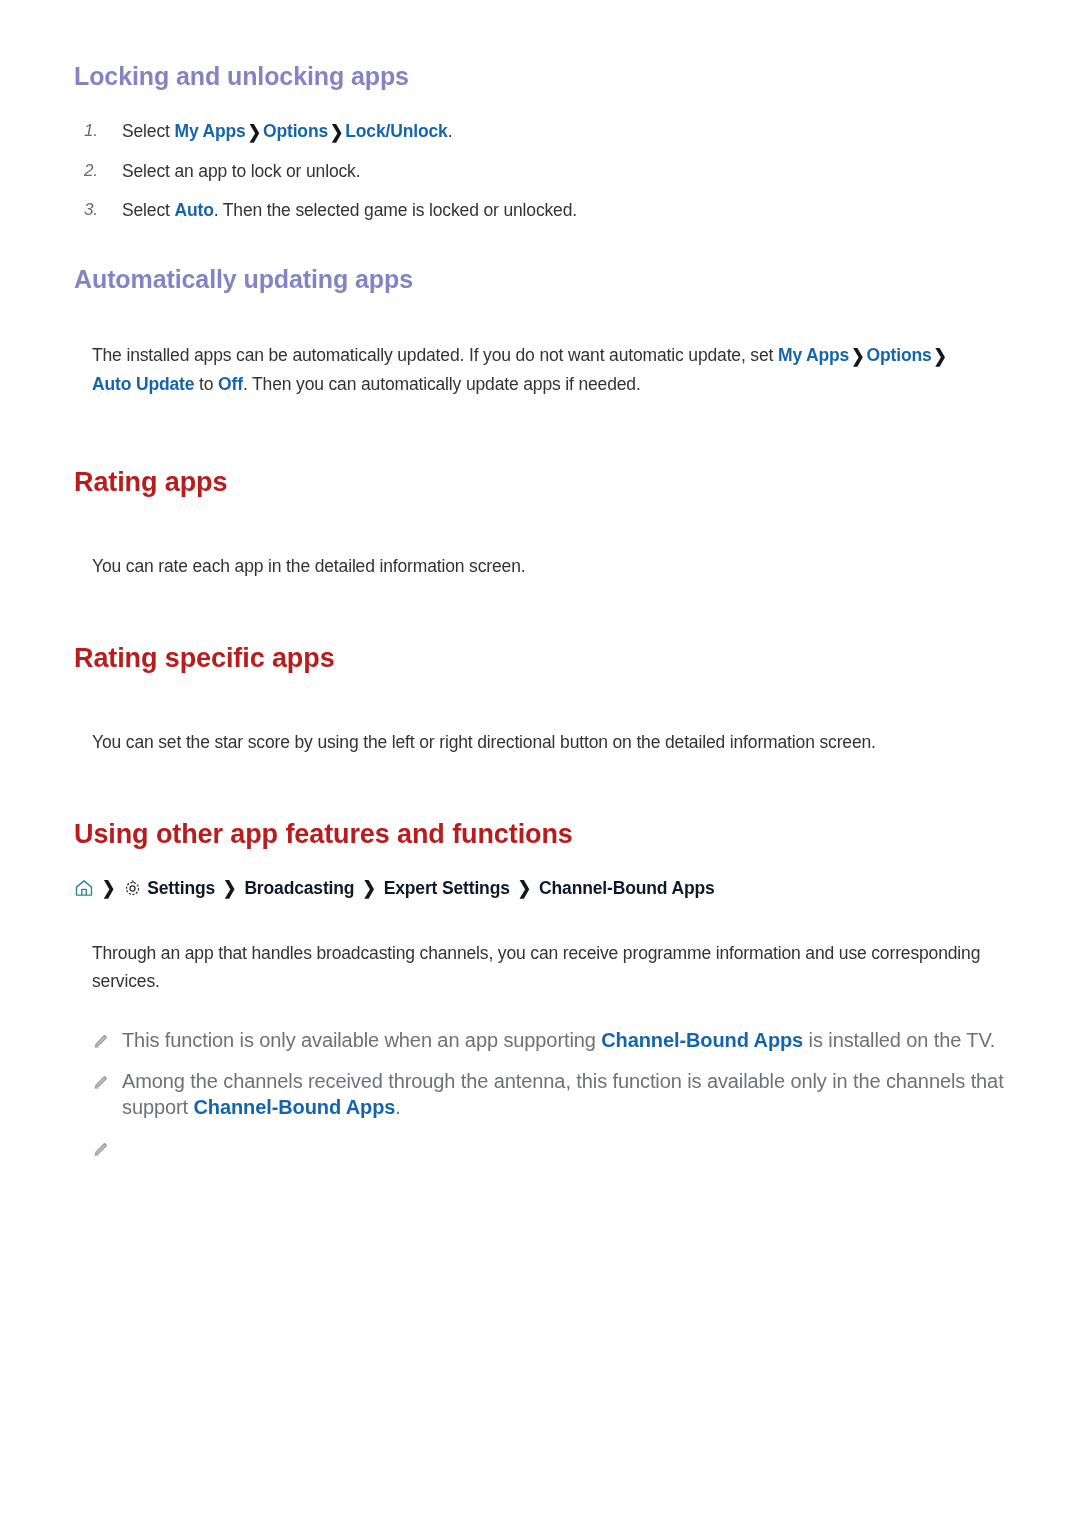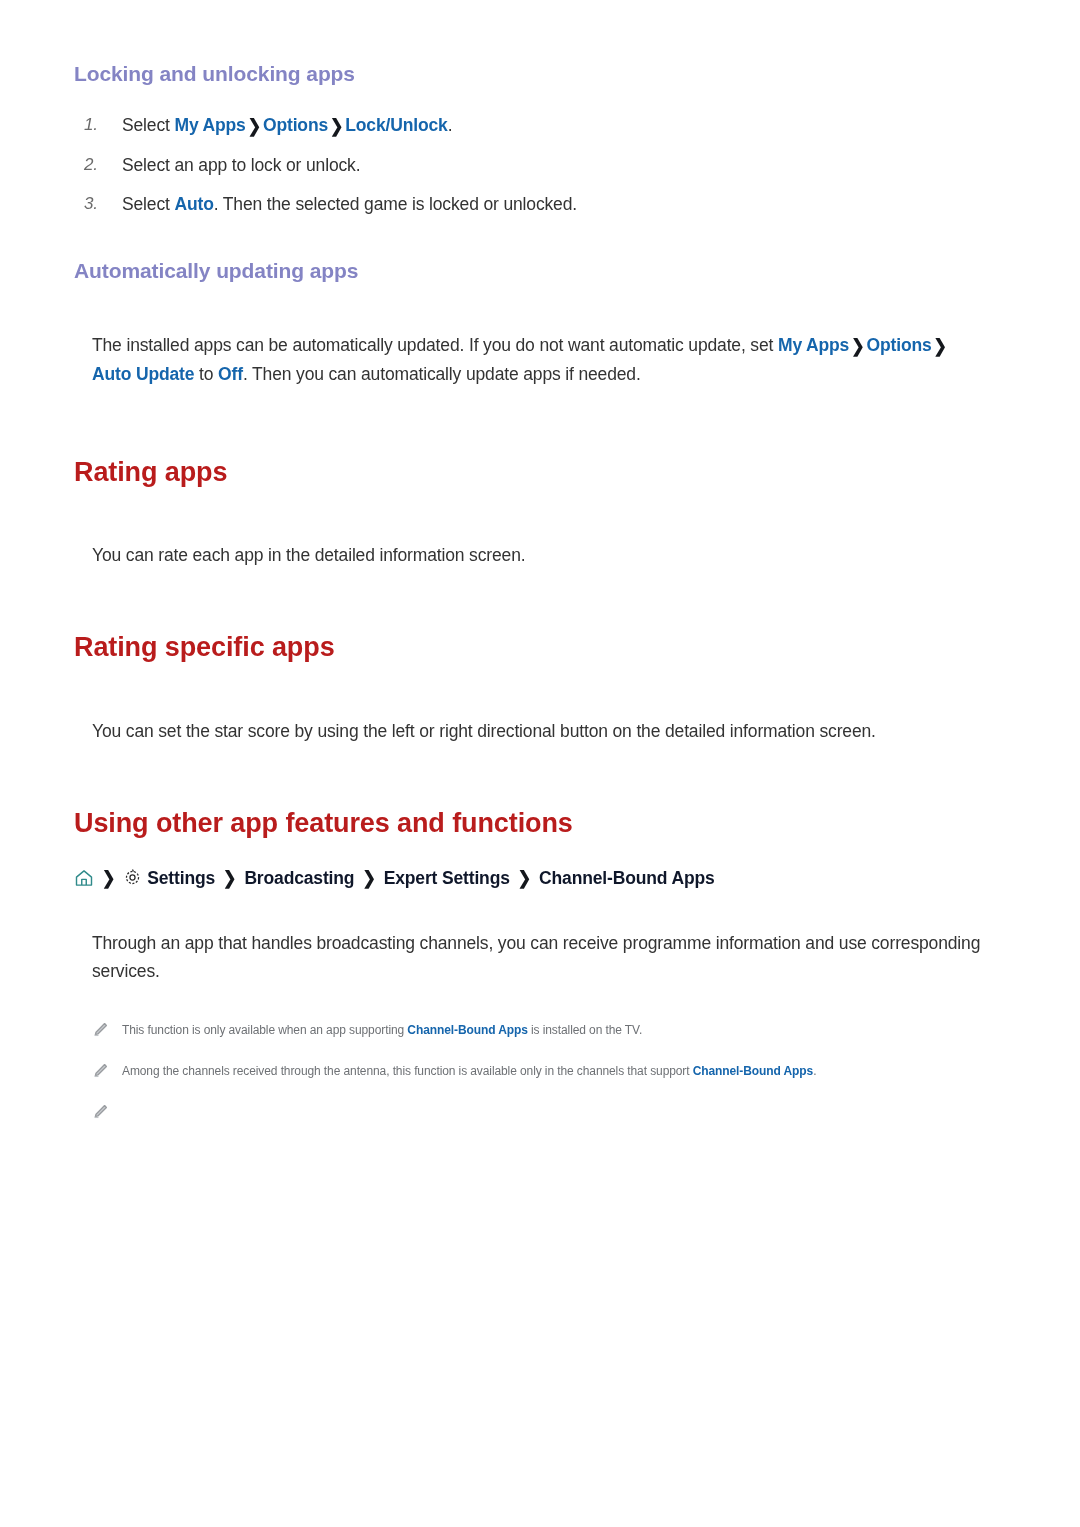--- a/index.html
+++ b/index.html
@@ -25,21 +25,21 @@
   
   h1.sec-title {
     font-size: 27px;
     font-weight: 600;
     color: #b91c1c;
     margin: 0;
     letter-spacing: -0.1px;
     line-height: 1.25;
   }
   h2.sub-title {
-    font-size: 21px;
+    font-size: 25px;
     font-weight: 600;
     color: #8484c4;
     margin: 0;
     letter-spacing: -0.1px;
     line-height: 1.3;
   }
 
   
   p.body {
     font-size: 17.5px;
@@ -90,21 +90,21 @@
 
   
   ul.notes {
     list-style: none;
     margin: 0;
     padding: 0;
   }
   ul.notes li {
     position: relative;
     padding-left: 48px;
-    font-size: 12px;
+    font-size: 20px;
     line-height: 26px;
     color: #6e7175;
     margin-bottom: 15px;
     letter-spacing: -0.1px;
   }
   ul.notes li .pencil {
     position: absolute;
     left: 18px;
     top: 3px;
     width: 18px;

